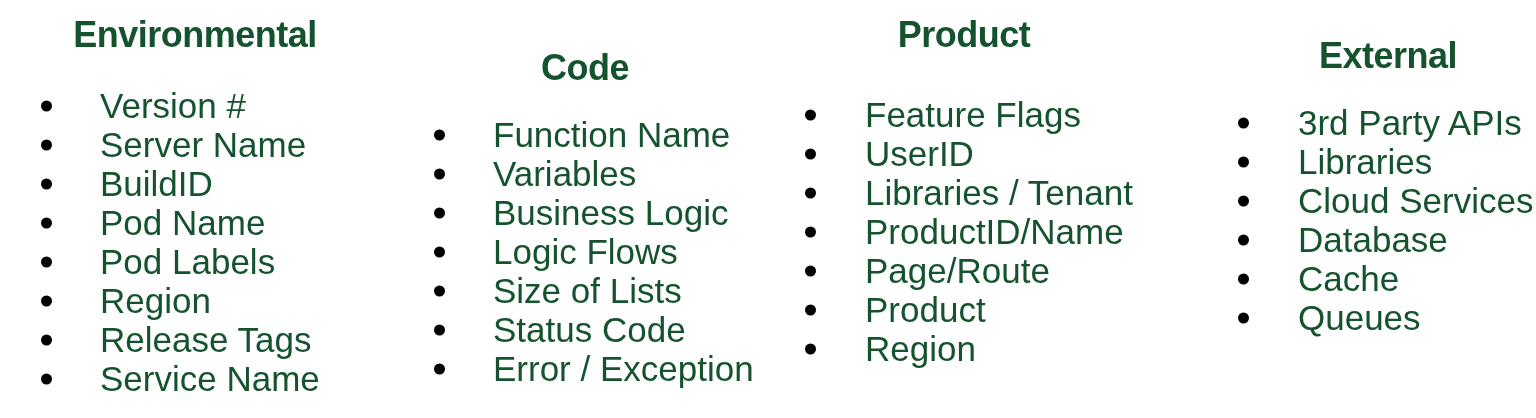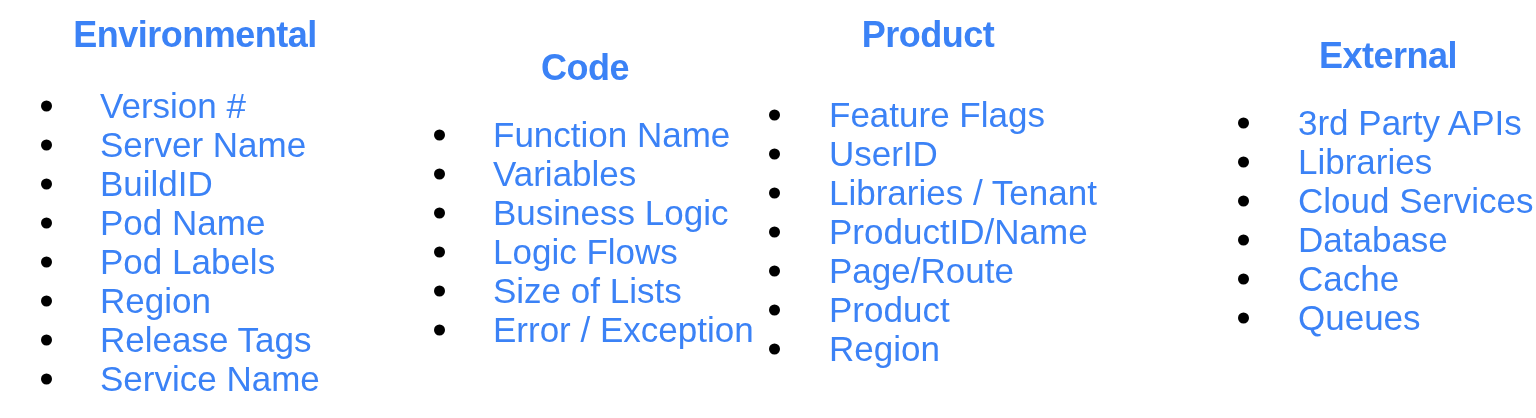--- a/index.html
+++ b/index.html
@@ -7,30 +7,30 @@
     padding: 0;
     background: #ffffff;
   }
   .canvas {
     position: relative;
     width: 1536px;
     height: 418px;
     background: #ffffff;
     overflow: hidden;
     font-family: "Liberation Sans", "DejaVu Sans", sans-serif;
-    color: #3b82f6;
+    color: #14532d;
   }
   .col {
     position: absolute;
     top: 0;
     height: 418px;
   }
   .col-1 { left: 0px;    width: 390px; --list-top: 86px; --bullet-x: 41px; --text-x: 100px; }
   .col-2 { left: 390px;  width: 390px; margin-top: 33px; --list-top: 82px; --bullet-x: 44px; --text-x: 103px; }
-  .col-3 { left: 734px;  width: 388px; --list-top: 95px; --bullet-x: 35px; --text-x: 95px;  }
+  .col-3 { left: 770px;  width: 388px; --list-top: 95px; --bullet-x: 35px; --text-x: 95px;  }
   .col-4 { left: 1208px; width: 360px; margin-top: 21px; --list-top: 82px; --bullet-x: 30px; --text-x: 90px;  }
   .title {
     margin: 14px 0 0 0;
     text-align: center;
     font-size: 36px;
     line-height: 42px;
     font-weight: 700;
     letter-spacing: -0.5px;
     white-space: nowrap;
   }
@@ -82,20 +82,21 @@
   </div>
 
   <div class="col col-2">
     <h2 class="title">Code</h2>
     <ul class="items">
       <li class="item"><span class="bullet"></span><span>Function Name</span></li>
       <li class="item"><span class="bullet"></span><span>Variables</span></li>
       <li class="item"><span class="bullet"></span><span>Business Logic</span></li>
       <li class="item"><span class="bullet"></span><span>Logic Flows</span></li>
       <li class="item"><span class="bullet"></span><span>Size of Lists</span></li>
+      <li class="item"><span class="bullet"></span><span>Status Code</span></li>
       <li class="item"><span class="bullet"></span><span>Error / Exception</span></li>
     </ul>
   </div>
 
   <div class="col col-3">
     <h2 class="title">Product</h2>
     <ul class="items">
       <li class="item"><span class="bullet"></span><span>Feature Flags</span></li>
       <li class="item"><span class="bullet"></span><span>UserID</span></li>
       <li class="item"><span class="bullet"></span><span>Libraries / Tenant</span></li>

